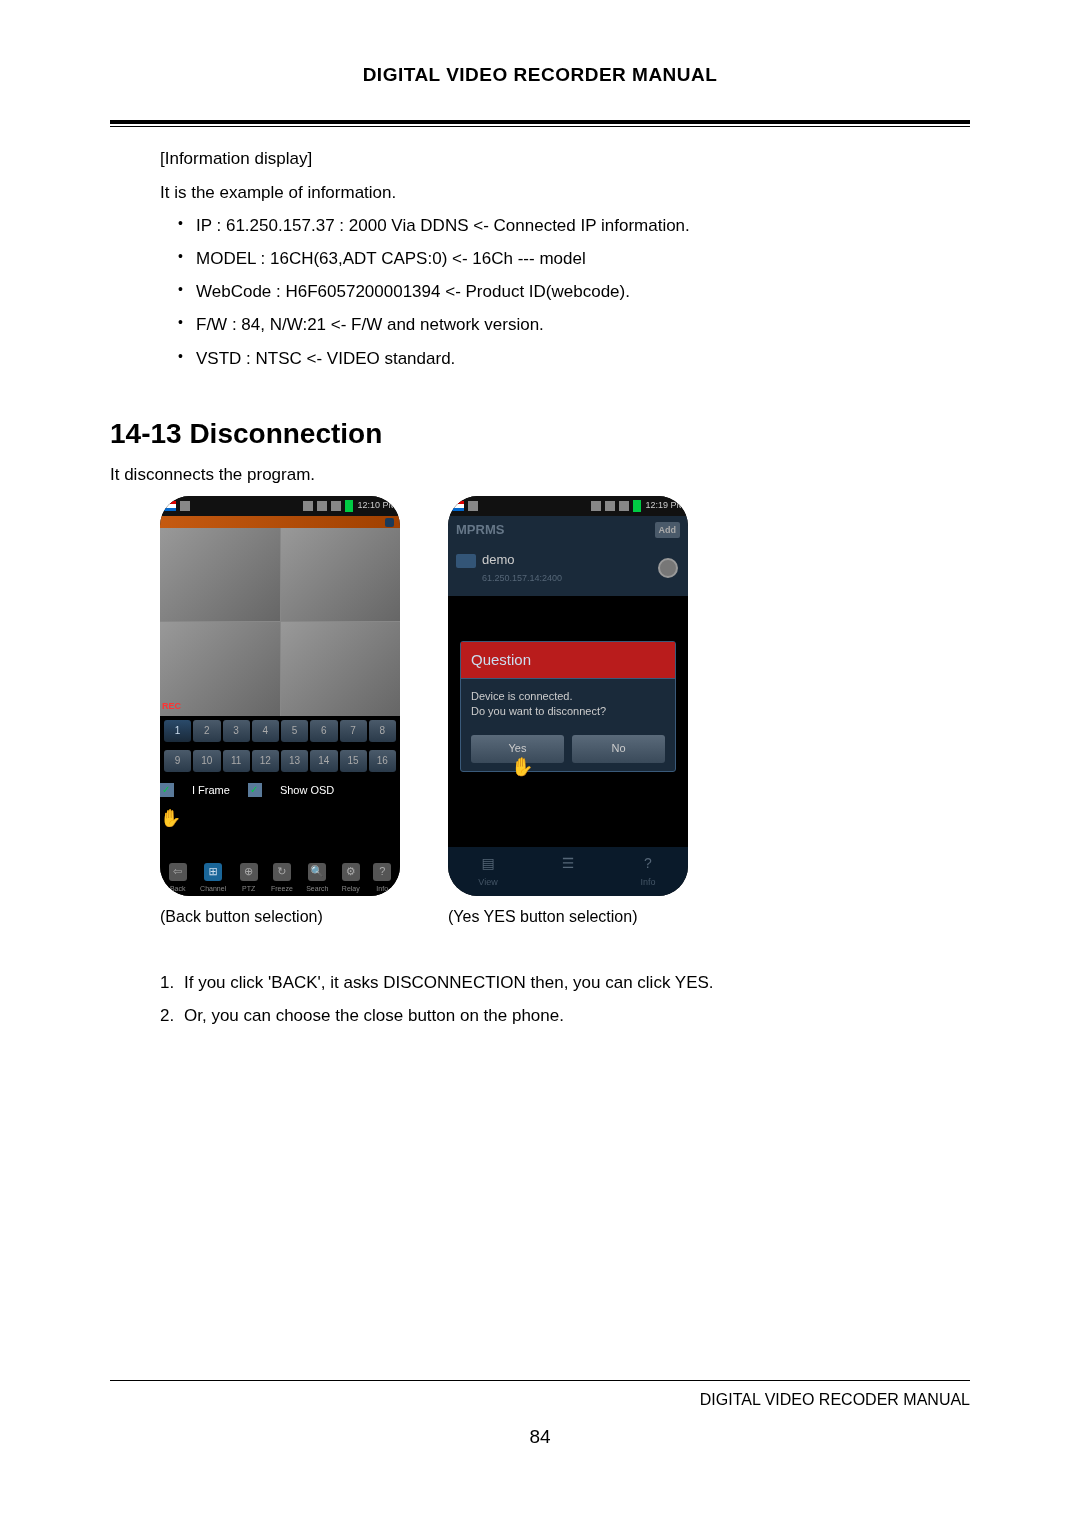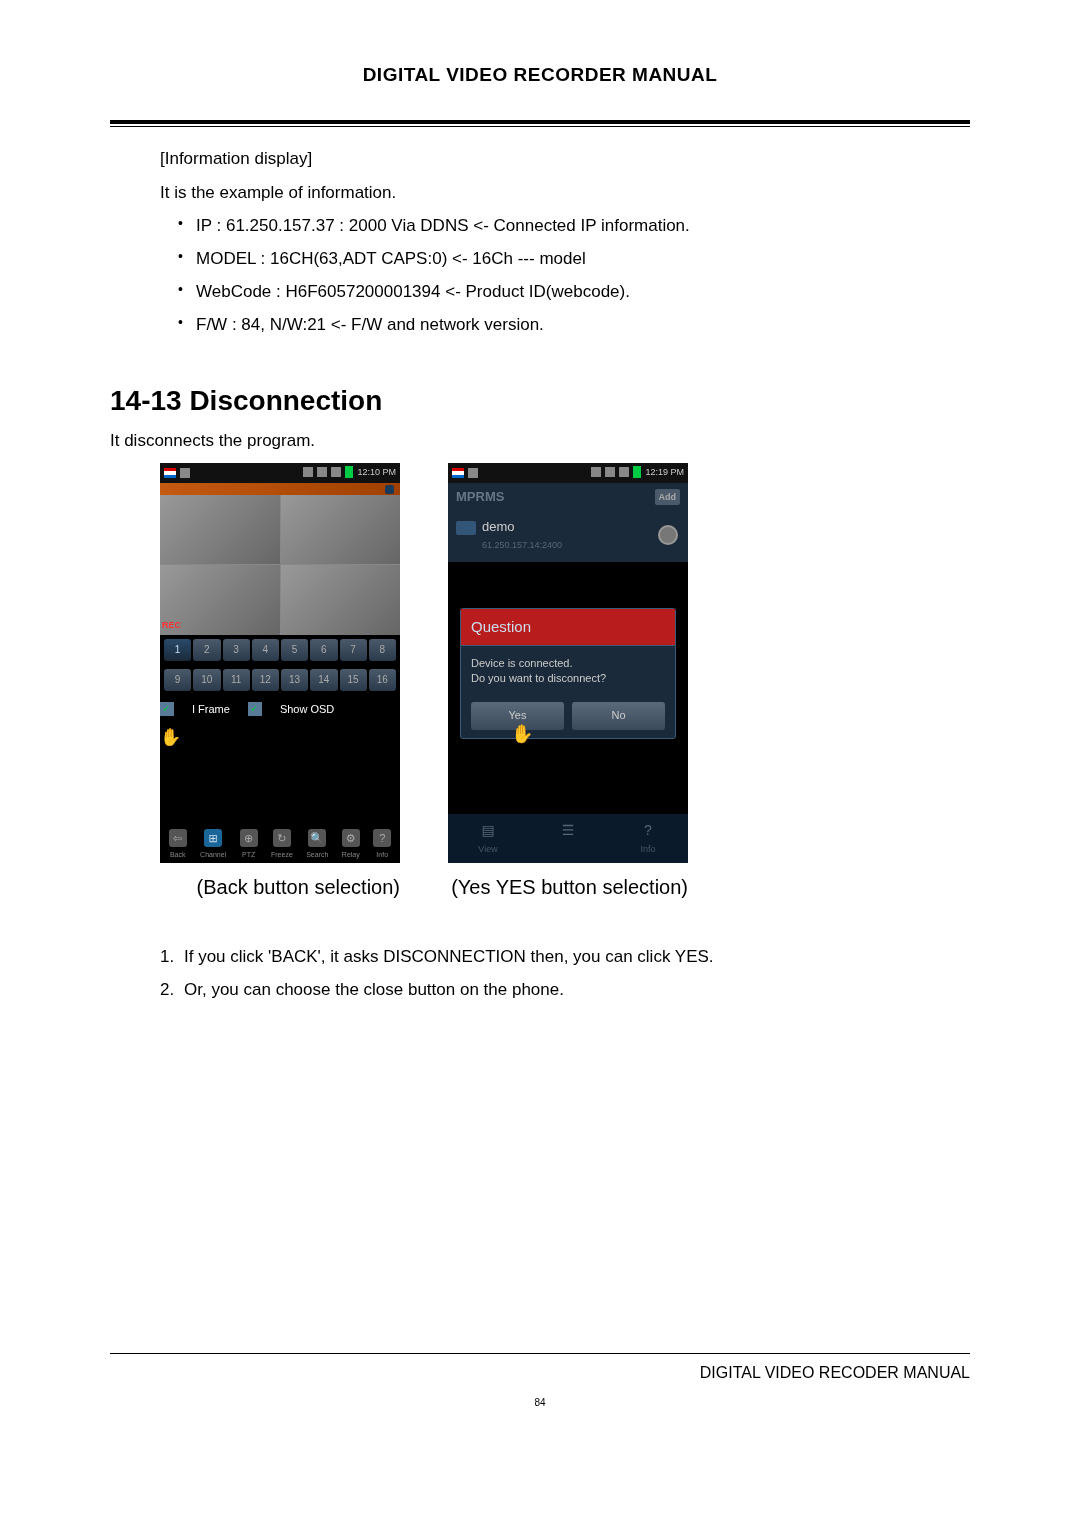--- a/index.html
+++ b/index.html
@@ -70,20 +70,21 @@
       gap: 48px;
       margin-left: 0px;
       margin-bottom: 8px;
     }
     .phone-screen {
       width: 240px;
       height: 400px;
       background: #000;
       position: relative;
       overflow: hidden;
+      border-radius: 30px;
     }
     
     .status-bar {
       height: 20px;
       background: #111;
       display: flex;
       align-items: center;
       justify-content: space-between;
       padding: 0 4px;
       font-size: 9px;
@@ -104,21 +105,21 @@
       content: "";
       position: absolute;
       right: 6px;
       top: 2px;
       width: 9px;
       height: 9px;
       background: #1a3a5a;
       border-radius: 2px;
     }
     .video-area {
-      height: 140px;
+      height: 188px;
       background: #888;
       display: grid;
       grid-template-columns: 1fr 1fr;
       grid-template-rows: 1fr 1fr;
       gap: 1px;
       position: relative;
     }
     .video-cell {
       background: linear-gradient(135deg, #999, #666);
       position: relative;
@@ -321,22 +322,22 @@
       font-size: 14px;
       color: #556677;
     }
     .captions {
       display: flex;
       gap: 48px;
       margin-bottom: 40px;
     }
     .caption {
       width: 240px;
-      text-align: right;
-      font-size: 20px;
+      text-align: left;
+      font-size: 16px;
     }
     .term-desc {
       margin-top: 30px;
       margin-bottom: 8px;
     }
     .numbered-list {
       list-style: none;
       padding-left: 0;
     }
     .numbered-list li {
@@ -355,37 +356,38 @@
       display: flex;
       justify-content: flex-end;
     }
     .footer-text {
       font-size: 16px;
       text-align: right;
     }
     .page-num {
       text-align: center;
       margin-top: 10px;
-      font-size: 10px;
+      font-size: 19px;
     }
   </style>
 </head>
 <body>
 
 <div class="header">DIGITAL VIDEO RECORDER MANUAL</div>
 <div class="double-line"></div>
 
 <div class="content">
   <div class="info-title">[Information display]</div>
   <div class="info-desc">It is the example of information.</div>
   <ul class="bullet-list">
     <li>IP : 61.250.157.37 : 2000 Via DDNS   &lt;- Connected IP information.</li>
     <li>MODEL : 16CH(63,ADT CAPS:0) &lt;- 16Ch --- model</li>
     <li>WebCode : H6F6057200001394 &lt;- Product ID(webcode).</li>
     <li>F/W : 84, N/W:21   &lt;- F/W and network version.</li>
+    <li>VSTD : NTSC &lt;- VIDEO standard.</li>
   </ul>
 
   <div class="section-title">14-13 Disconnection</div>
   <div class="disconnect-desc">It disconnects the program.</div>
 
   <div class="screenshots">
 
     <div class="phone-screen">
       <div class="status-bar">
         <div class="status-left">

